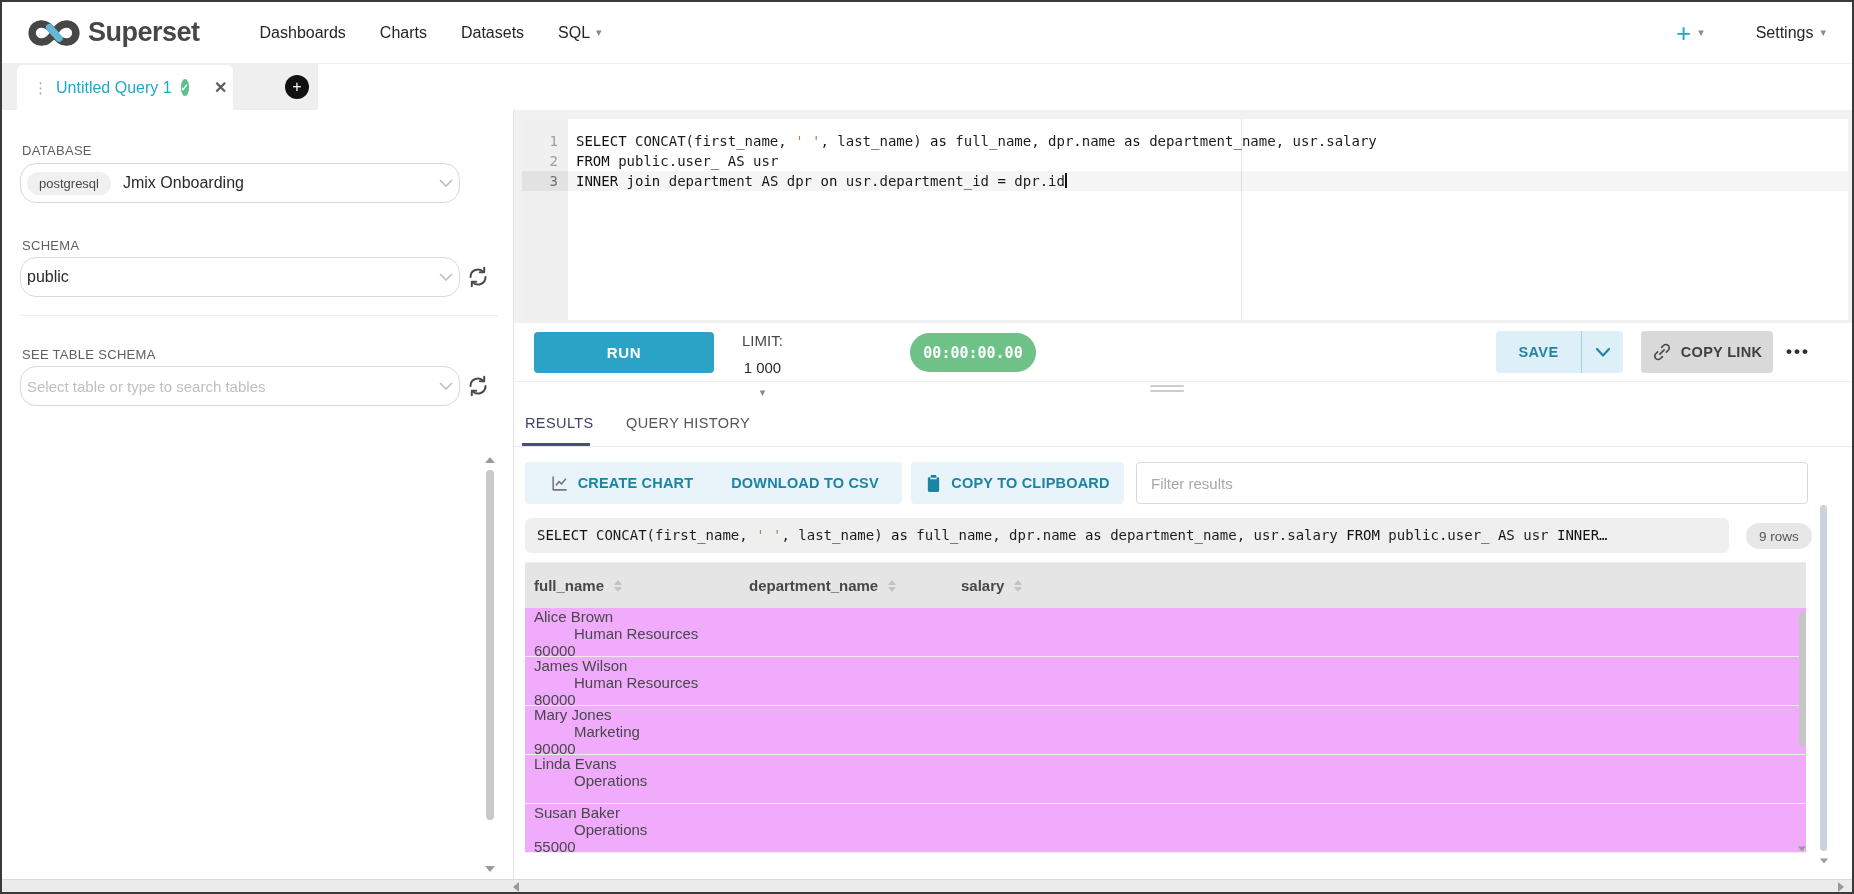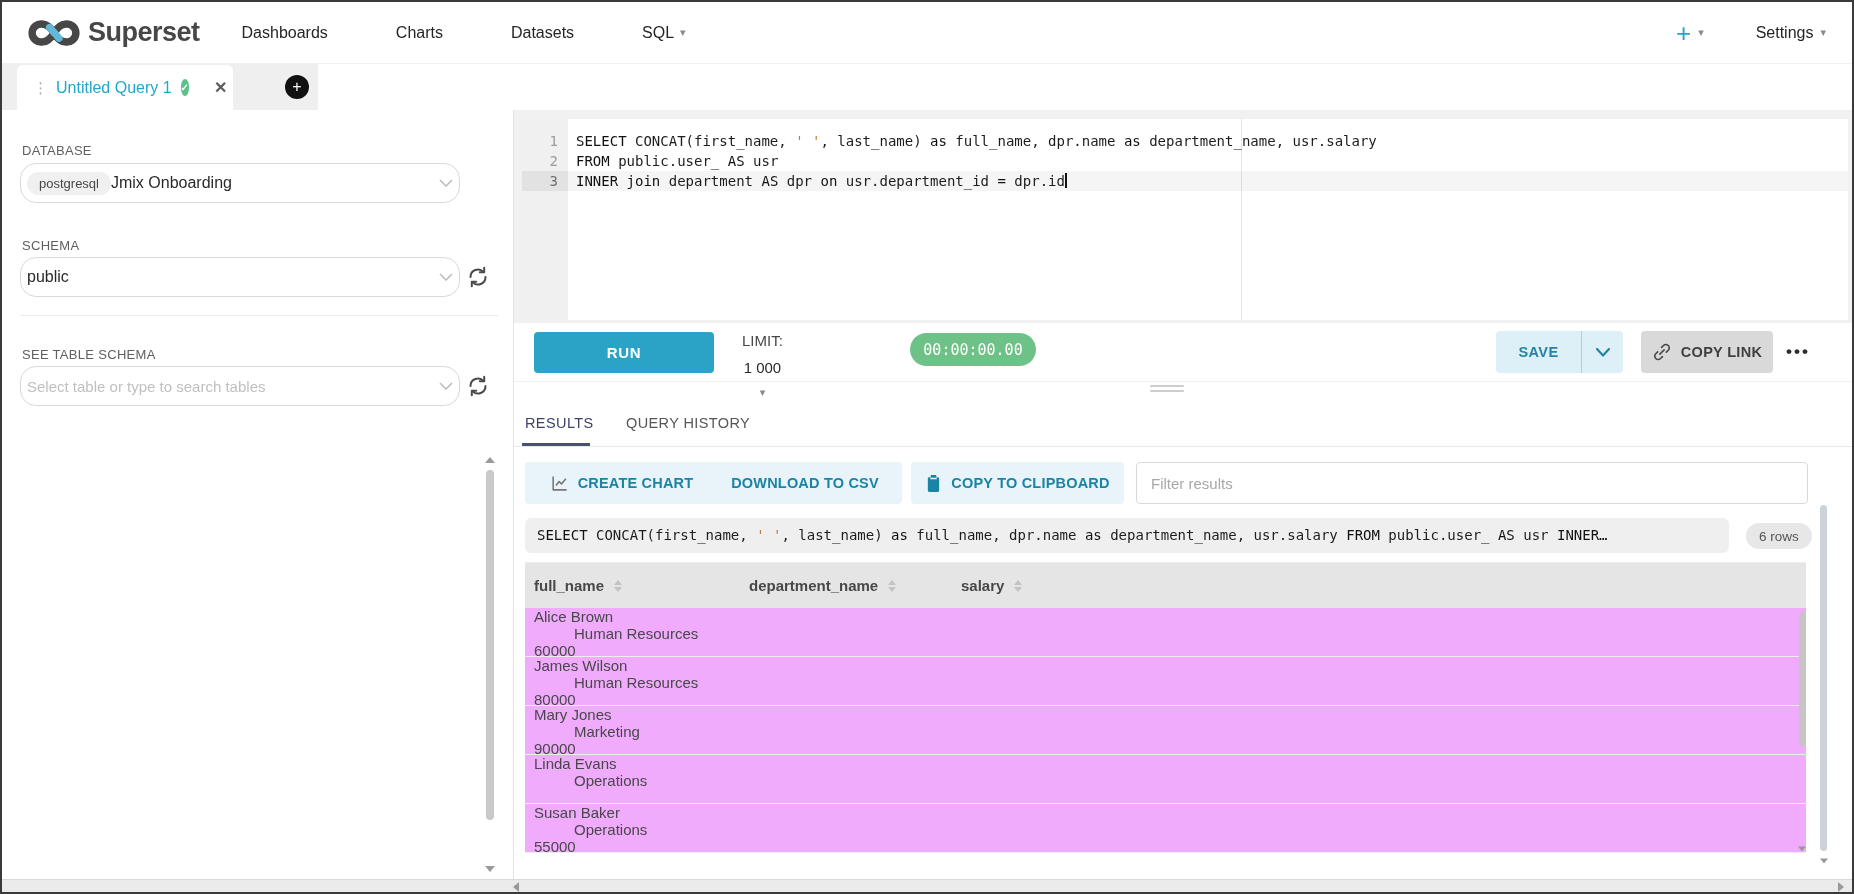--- a/index.html
+++ b/index.html
@@ -7,21 +7,21 @@
   body { font-family: "Liberation Sans", sans-serif; color:#484848; }
   .stage { position:relative; width:1854px; height:894px; background:#fff;
            border:2px solid #3a3a3a; overflow:hidden; }
   .abs { position:absolute; }
 
   
   .navbar { left:0; top:0; width:1850px; height:62px; background:#fff;
             display:flex; align-items:center; padding:0 26px; border-bottom:1px solid #f0f0f0; }
   .brand-wrap { display:flex; align-items:center; gap:8px; }
   .brand { font-size:27px; font-weight:700; color:#474747; letter-spacing:-0.5px; }
-  .main-nav { display:flex; align-items:flex-start; gap:68px; margin-left:42px; }
+  .main-nav { display:flex; align-items:flex-start; gap:34px; margin-left:60px; }
   .nav-item { font-size:16px; color:#252525; display:flex; align-items:center; gap:6px; cursor:pointer; }
   .caret { font-size:11px; color:#8a8a8a; }
   .nav-right { margin-left:auto; display:flex; align-items:center; gap:52px; }
   .plus-group { display:flex; align-items:center; gap:7px; }
   .plus-glyph { color:#20a7c9; font-size:26px; font-weight:400; line-height:1; }
   .settings-group { display:flex; align-items:center; gap:7px; font-size:16px; color:#252525; }
 
   
   .tabstrip { left:0; top:62px; width:1850px; height:46px; background:#fff; }
   .tabstrip-gray { position:absolute; left:0; top:0; width:316px; height:46px; background:#efefef; }
@@ -33,21 +33,21 @@
                font-size:10px; display:flex; align-items:center; justify-content:center; font-weight:700; }
   .tab-close { margin-left:16px; color:#5d5d5d; font-size:16px; font-weight:700; }
   .add-tab { position:absolute; left:283px; top:11px; width:24px; height:24px; border-radius:50%;
              background:#111; color:#fff; font-size:16px; display:flex; align-items:center;
              justify-content:center; line-height:1; }
 
   
   .sidebar { left:0; top:108px; width:511px; height:769px; background:#fff; }
   .side-label { font-size:13px; color:#5f5f5f; letter-spacing:0.3px; }
   .select { position:absolute; left:18px; width:440px; height:40px; border:1px solid #d9d9d9;
-            border-radius:16px; background:#fff; display:flex; align-items:center; padding:0 6px; gap:0; }
+            border-radius:16px; background:#fff; display:flex; align-items:center; padding:0 6px; gap:12px; }
   .engine-pill { background:#f0f0f0; border-radius:12px; padding:4px 12px; font-size:13px; color:#484848; }
   .select-value { font-size:16px; color:#2a2a2a; }
   .select-placeholder { font-size:15px; color:#c0c0c0; }
   .select-chevron { margin-left:auto; }
   .side-divider { position:absolute; left:18px; width:478px; height:1px; background:#ececec; }
   .refresh-btn { position:absolute; left:462px; width:28px; height:28px; display:flex;
                  align-items:center; justify-content:center; }
 
   
   .sb-thumb { background:#c9c9c9; border-radius:4px; }
@@ -79,22 +79,22 @@
   .tok-str { color:#bd7b39; }
   .cursor { display:inline-block; width:2px; height:15px; background:#111; vertical-align:-2px; }
 
   
   .run-btn { left:20px; top:222px; width:180px; height:41px; background:#2ba3c6; border-radius:4px;
              color:#fff; font-size:15px; font-weight:700; letter-spacing:0.6px;
              display:flex; align-items:center; justify-content:center; }
   .limit-group { left:228px; top:222px; height:41px; display:flex; align-items:center; gap:10px; font-size:15px;flex-direction:column; }
   .limit-label { color:#484848; }
   .limit-value { color:#2a2a2a; }
-  .timer-pill { left:396px; top:223px; width:126px; height:33px; background:#6fc287; border-radius:20px;
-                color:#fff; font-family:"DejaVu Sans Mono", monospace; font-size:15px; font-weight:400;
+  .timer-pill { left:396px; top:223px; width:126px; height:39px; background:#6fc287; border-radius:20px;
+                color:#fff; font-family:"DejaVu Sans Mono", monospace; font-size:15px; font-weight:700;
                 display:flex; align-items:center; justify-content:center; }
   .save-split { left:982px; top:221px; height:42px; display:flex; border-radius:4px; overflow:hidden; }
   .save-main { width:85px; background:#ddeff7; color:#2583a5; font-size:14.5px; font-weight:700;
                letter-spacing:0.4px; display:flex; align-items:center; justify-content:center; }
   .save-sep { width:1px; background:#a9cfdf; }
   .save-caret { width:41px; background:#ddeff7; display:flex; align-items:center; justify-content:center; }
   .copylink-btn { left:1127px; top:221px; width:132px; height:42px; background:#d9d9d9; border-radius:4px;
                   display:flex; align-items:center; justify-content:center; gap:9px;
                   color:#3f3f3f; font-size:14.5px; font-weight:700; letter-spacing:0.3px; }
   .more-dots { left:1272px; top:228px; width:48px; height:28px; color:#2f2f2f; font-size:17px;
@@ -325,21 +325,21 @@
     </div>
     <div class="abs act-btn" style="left:397px; width:213px;">
       <svg width="17" height="19" viewBox="0 0 24 26">
         <path fill="#1b84a5" d="M9 1 h6 a1 1 0 0 1 1 1 v3 h-8 v-3 a1 1 0 0 1 1-1 z M6 4 h1.5 v3 h9 v-3 H18 a2 2 0 0 1 2 2 v17 a2 2 0 0 1 -2 2 H6 a2 2 0 0 1 -2 -2 V6 a2 2 0 0 1 2 -2 z"></path>
       </svg>
       <span>COPY TO CLIPBOARD</span>
     </div>
     <input class="abs filter-input" type="text" placeholder="Filter results" style="">
 
     <div class="abs query-preview"><span class="tok-kw">SELECT</span><span class="tok-pl"> CONCAT(first_name, </span><span class="tok-str">' '</span><span class="tok-pl">, last_name) </span><span class="tok-kw">as</span><span class="tok-pl"> full_name, dpr.name </span><span class="tok-kw">as</span><span class="tok-pl"> department_name, usr.salary </span><span class="tok-kw">FROM</span><span class="tok-pl"> public.user_ </span><span class="tok-kw">AS</span><span class="tok-pl"> usr </span><span class="tok-kw">INNER…</span></div>
-    <div class="abs rows-badge">6 rows</div>
+    <div class="abs rows-badge">9 rows</div>
 
     <div class="abs thead">
         <div class="th col0">
           <span>full_name</span>
           <span class="sort">
             <i class="up"></i>
             <i class="dn"></i>
           </span>
         </div>
         <div class="th col1">

